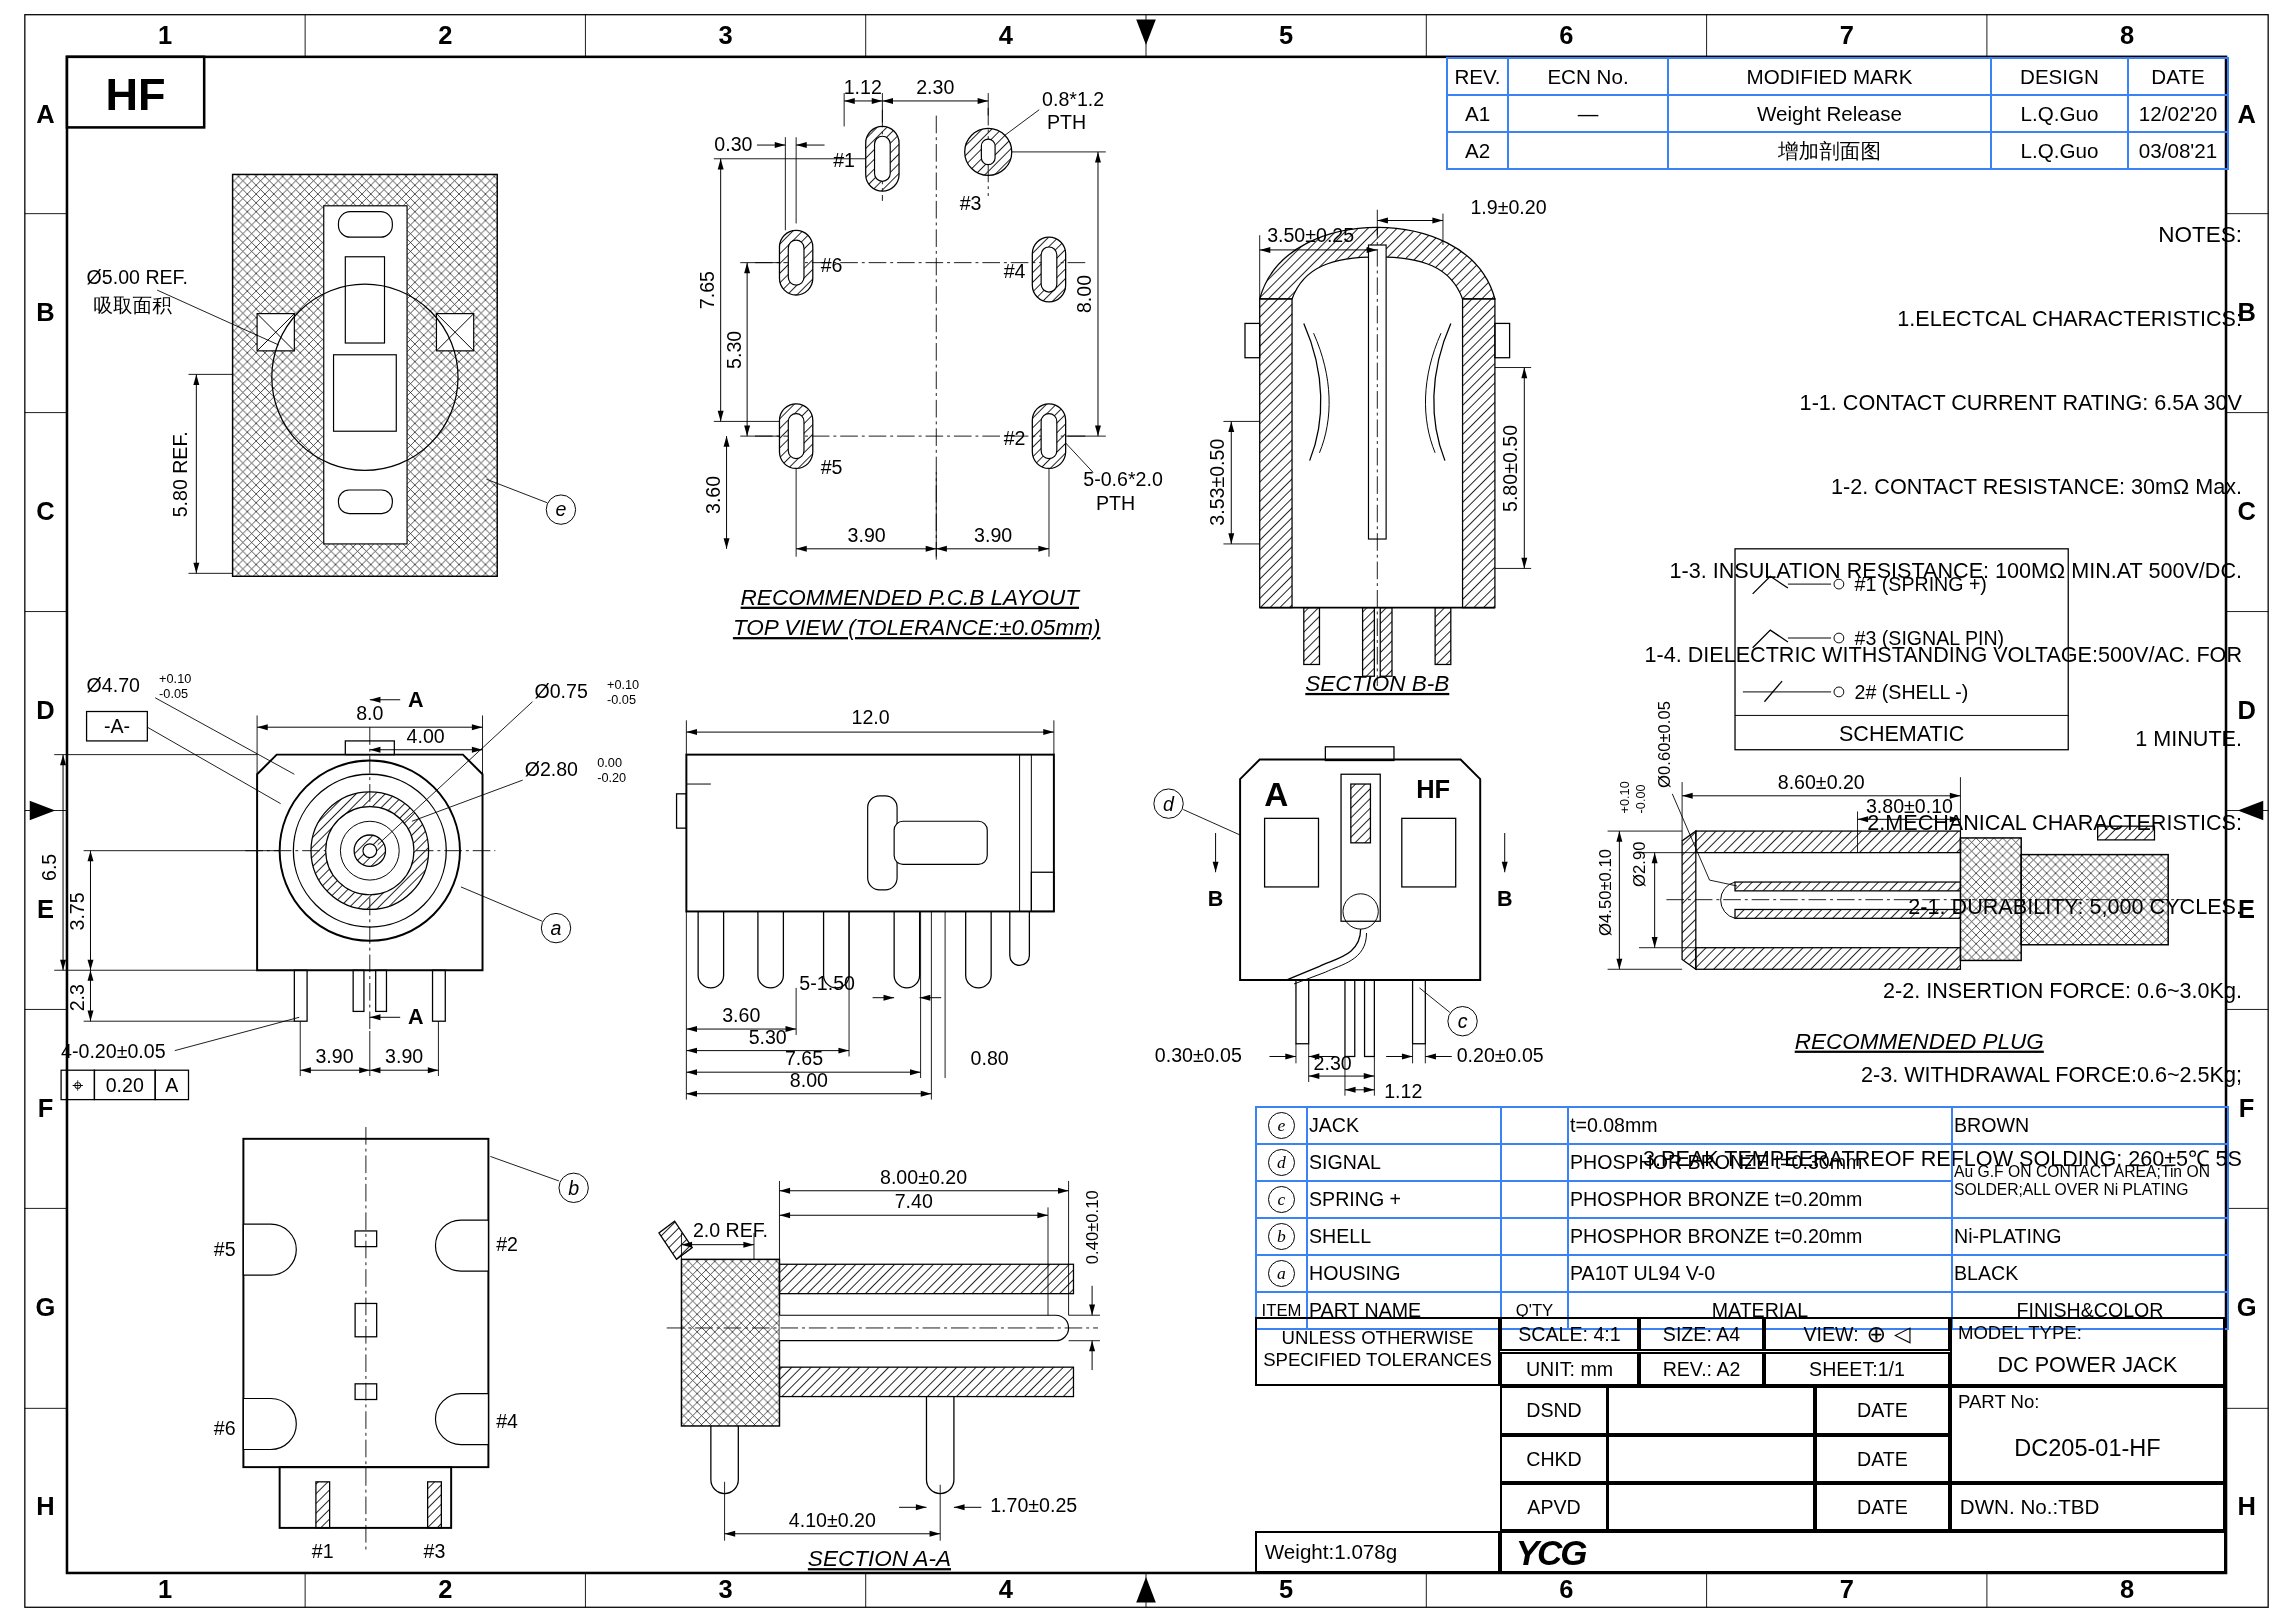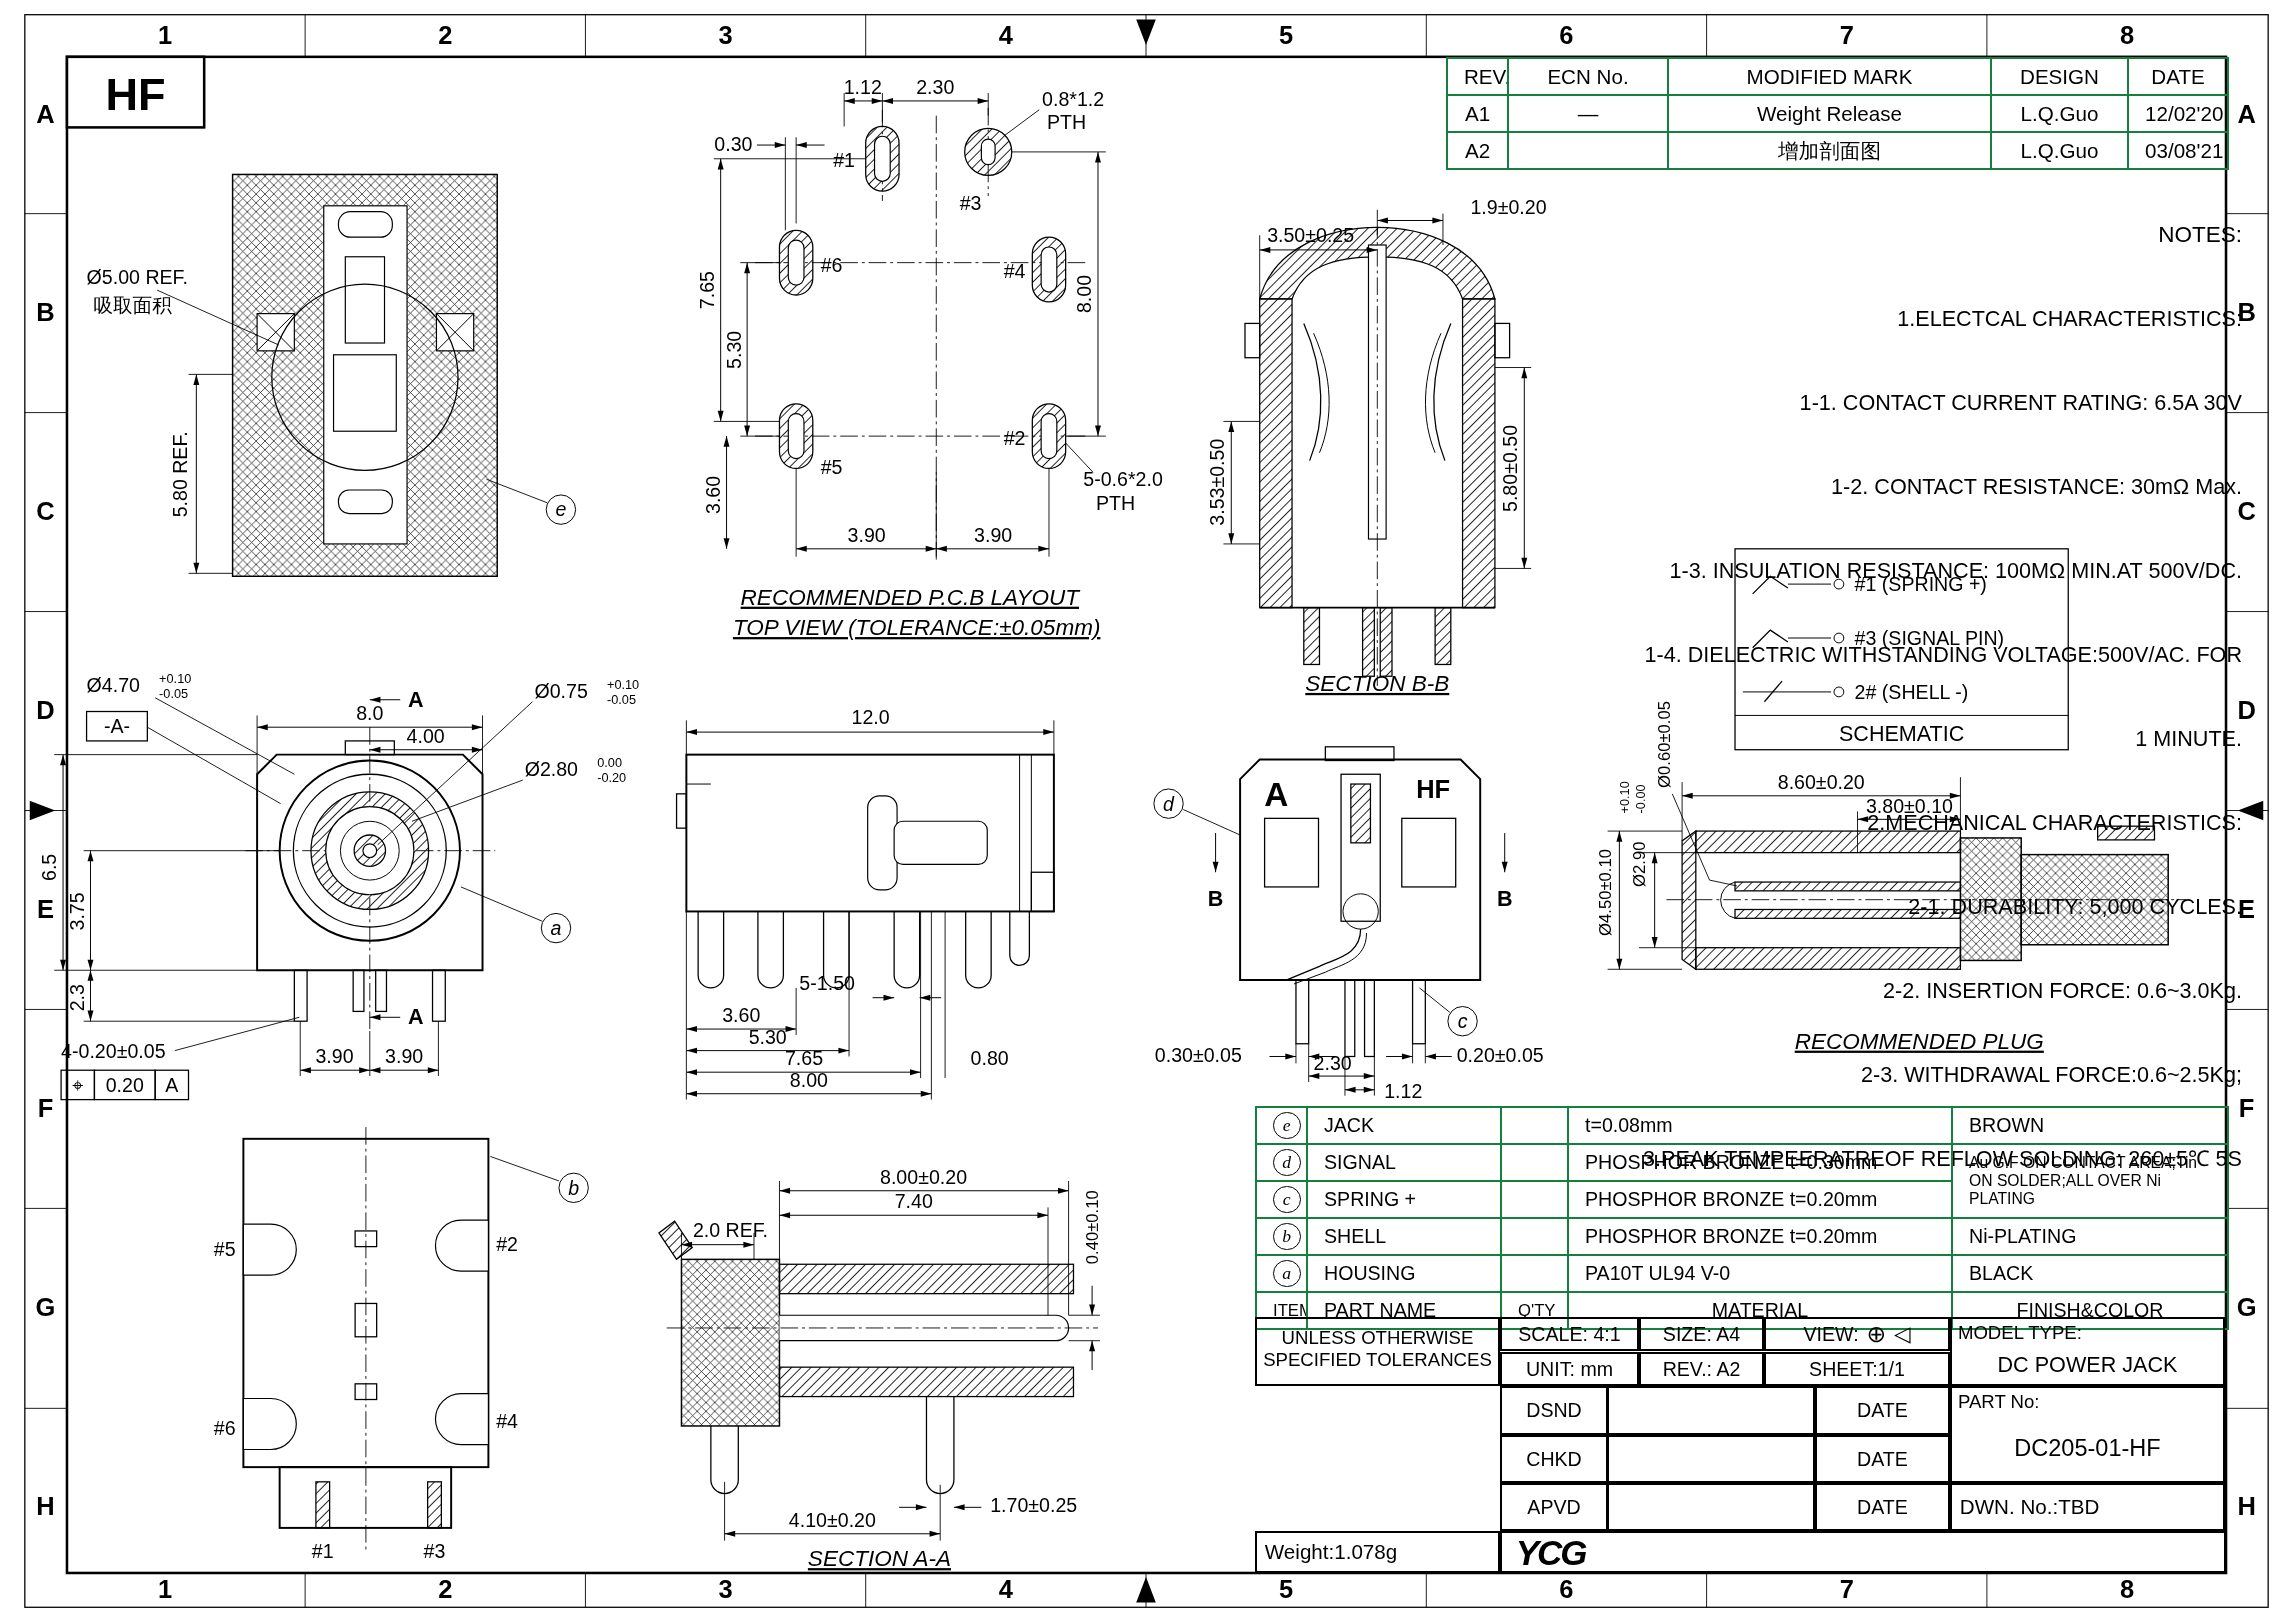--- a/index.html
+++ b/index.html
@@ -20,21 +20,21 @@
   .t13{font-size:13px;}
   .t22{font-size:22px;}
   .zone{font-size:26px;font-weight:bold;}
   .cap{font-size:23px;font-style:italic;text-decoration:underline;}
   .pin{font-size:20px;}
   .co{font-size:20px;font-style:italic;}
   .bigA{font-size:34px;font-weight:bold;}
   .hf-title{font-size:46px;font-weight:bold;}
 
   table{border-collapse:collapse;table-layout:fixed;}
-  td{border:2px solid #15803d;padding:0 16px;overflow:hidden;white-space:nowrap;}
+  td{border:2px solid #3b82f6;padding:0 1px;overflow:hidden;white-space:nowrap;}
   .abs{position:absolute;box-sizing:border-box;}
   #revtable{left:1446px;top:57px;width:781px;font-size:20.6px;}
   #revtable td{text-align:center;height:35px;}
   #notes{left:1600px;top:165px;width:642px;font-size:21.6px;line-height:28px;white-space:pre;text-align:right;}
   #bomtable{left:1255px;top:1106px;width:972px;font-size:19.6px;}
   #bomtable td{height:35px;}
   .sym{display:inline-block;width:25.5px;height:25.5px;border:1.6px solid #000;border-radius:50%;
        line-height:24.5px;text-align:center;font-style:italic;font-size:17.6px;font-family:"Liberation Serif",serif;}
   .fin-merge{font-size:15.7px;line-height:1.15;white-space:normal;}
   .tb{position:absolute;box-sizing:border-box;border:2px solid #000;font-size:19.6px;}

